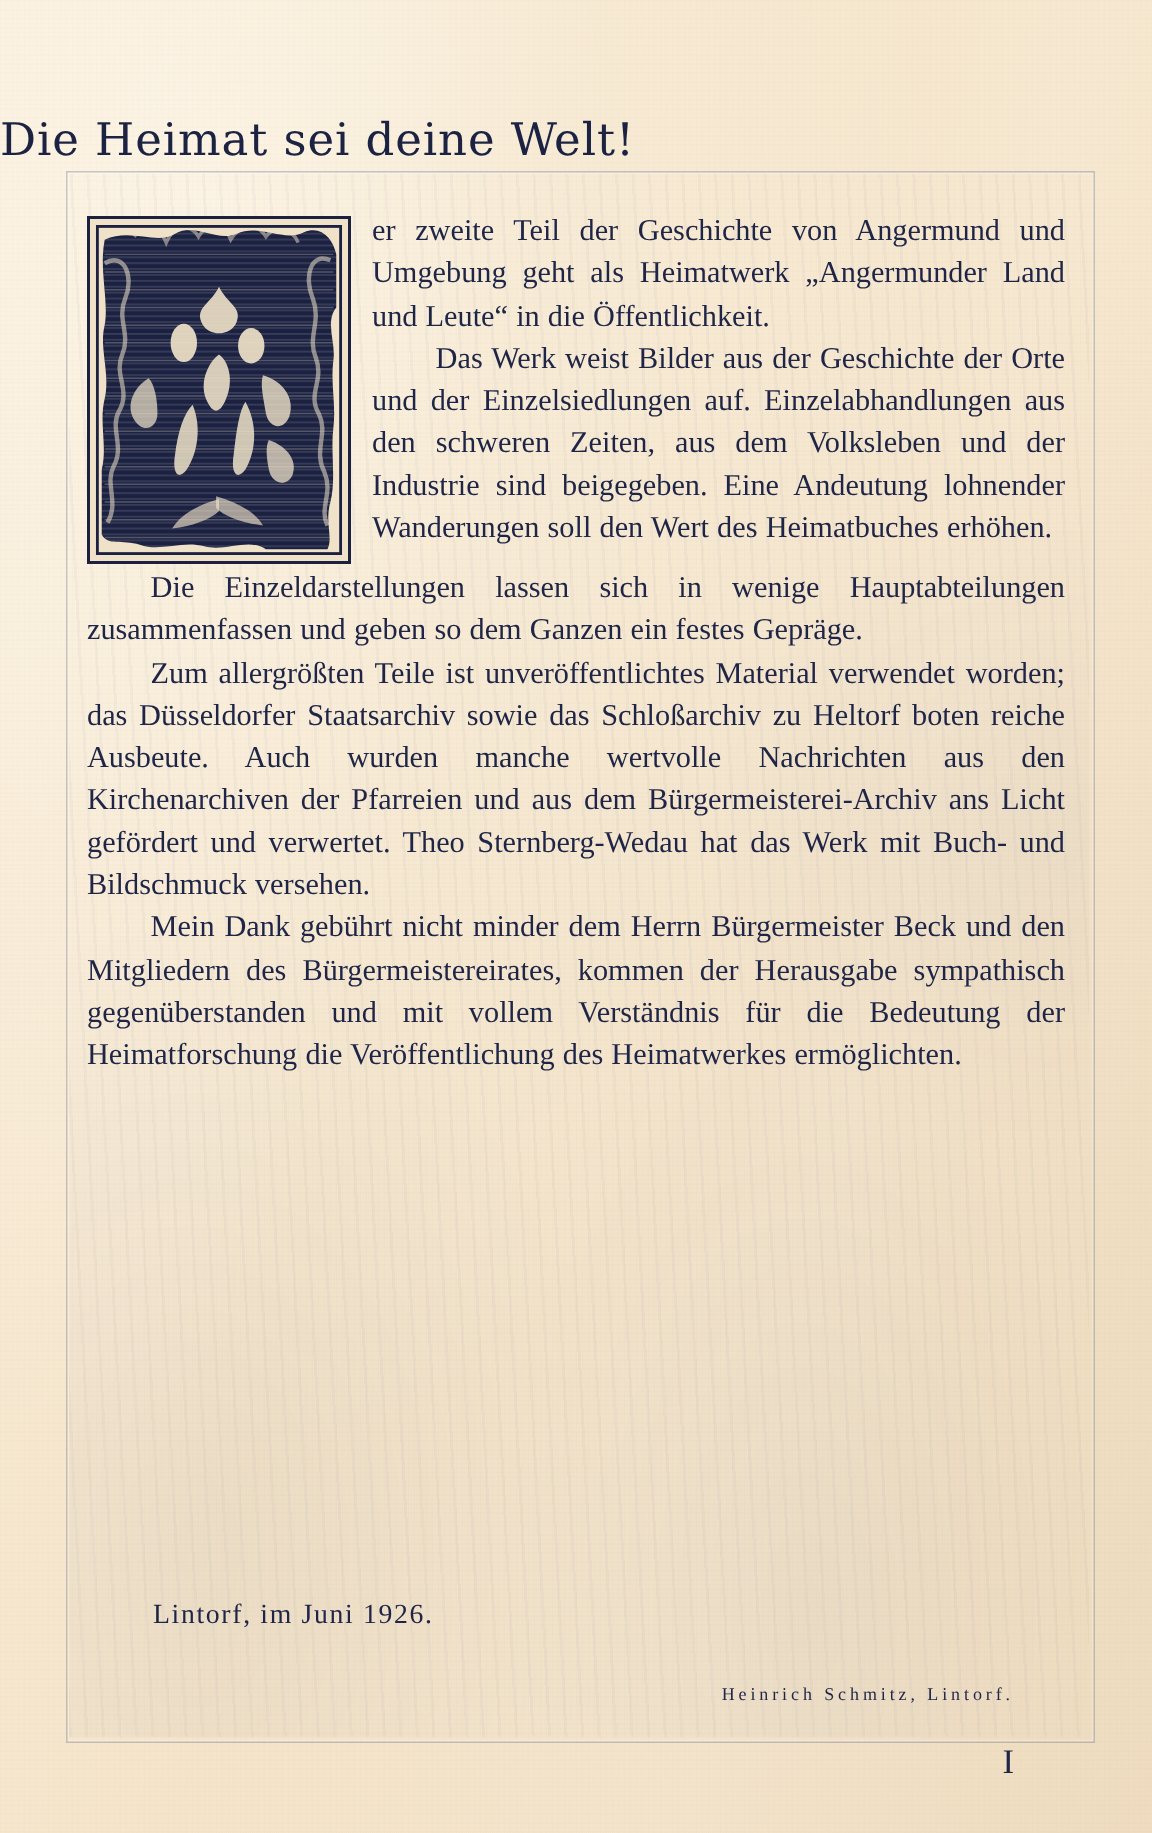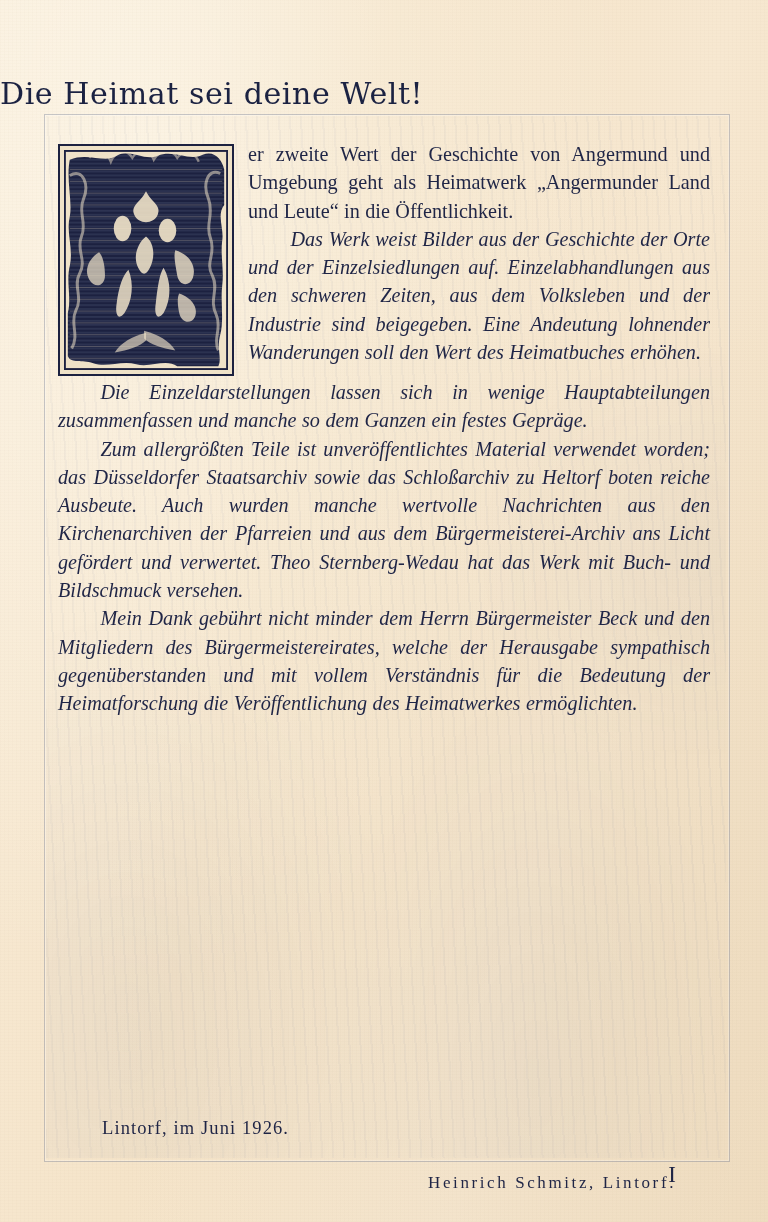--- a/index.html
+++ b/index.html
@@ -102,43 +102,43 @@
     margin: 0;
     text-align: justify;
     text-align-last: left;
     font-size: 20.2px;
     line-height: 28.3px;
     color: #1f2546;
     word-spacing: 0.4px;
     hyphens: none;
   }
   .para + .para { margin-top: 0; }
-  .indent { text-indent: 2.1em; font-style: italic; }
+  .indent { text-indent: 2.1em; }
   .noindent { text-indent: 0; }
 
   #flow-top { overflow: hidden; }
 
   #after-initial { clear: both; }
 
   
   #closing {
     position: absolute;
     left: 58px;
-    top: 1118px;
+    top: 1067px;
     width: 652px;
   }
   #place-date {
     font-size: 18.5px;
     letter-spacing: 1.1px;
     color: #1f2546;
     padding-left: 44px;
   }
   #signature {
     margin-top: 34px;
-    font-size: 17px;
+    font-size: 12px;
     letter-spacing: 2.6px;
     color: #1f2546;
     text-align: right;
     padding-right: 34px;
   }
   #folio {
     position: absolute;
     left: 0;
     top: 1162px;
     width: 768px;
@@ -252,28 +252,28 @@
                 <path d="M10 204 H166"></path>
                   <path d="M10 216 H166"></path>
               </g>
 
               <rect x="5" y="5" width="166" height="222" fill="none" stroke="#1c2140" stroke-width="2"></rect>
             </g>
           </svg>
         </div>
       </div>
 
-      <p class="para noindent">er zweite Wert der Geschichte von Angermund und Umgebung geht als Heimatwerk „Angermunder Land und Leute“ in die Öffentlichkeit.</p>
+      <p class="para noindent">er zweite Teil der Geschichte von Angermund und Umgebung geht als Heimatwerk „Angermunder Land und Leute“ in die Öffentlichkeit.</p>
       <p class="para indent">Das Werk weist Bilder aus der Geschichte der Orte und der Einzelsiedlungen auf. Einzelabhandlungen aus den schweren Zeiten, aus dem Volksleben und der Industrie sind beigegeben. Eine Andeutung lohnender Wanderungen soll den Wert des Heimatbuches erhöhen.</p>
     </div>
 
     <div id="after-initial">
-      <p class="para indent">Die Einzeldarstellungen lassen sich in wenige Hauptabteilungen zusammenfassen und manche so dem Ganzen ein festes Gepräge.</p>
+      <p class="para indent">Die Einzeldarstellungen lassen sich in wenige Hauptabteilungen zusammenfassen und geben so dem Ganzen ein festes Gepräge.</p>
       <p class="para indent">Zum allergrößten Teile ist unveröffentlichtes Material verwendet worden; das Düsseldorfer Staatsarchiv sowie das Schloßarchiv zu Heltorf boten reiche Ausbeute. Auch wurden manche wertvolle Nachrichten aus den Kirchenarchiven der Pfarreien und aus dem Bürgermeisterei-Archiv ans Licht gefördert und verwertet. Theo Sternberg-Wedau hat das Werk mit Buch- und Bildschmuck versehen.</p>
-      <p class="para indent">Mein Dank gebührt nicht minder dem Herrn Bürgermeister Beck und den Mitgliedern des Bürgermeistereirates, welche der Herausgabe sympathisch gegenüberstanden und mit vollem Verständnis für die Bedeutung der Heimatforschung die Veröffentlichung des Heimatwerkes ermöglichten.</p>
+      <p class="para indent">Mein Dank gebührt nicht minder dem Herrn Bürgermeister Beck und den Mitgliedern des Bürgermeistereirates, kommen der Herausgabe sympathisch gegenüberstanden und mit vollem Verständnis für die Bedeutung der Heimatforschung die Veröffentlichung des Heimatwerkes ermöglichten.</p>
     </div>
   </div>
 
   <div id="closing">
     <div id="place-date">Lintorf, im Juni 1926.</div>
     <div id="signature">Heinrich Schmitz, Lintorf.</div>
   </div>
 
   <div id="folio">I</div>
 

